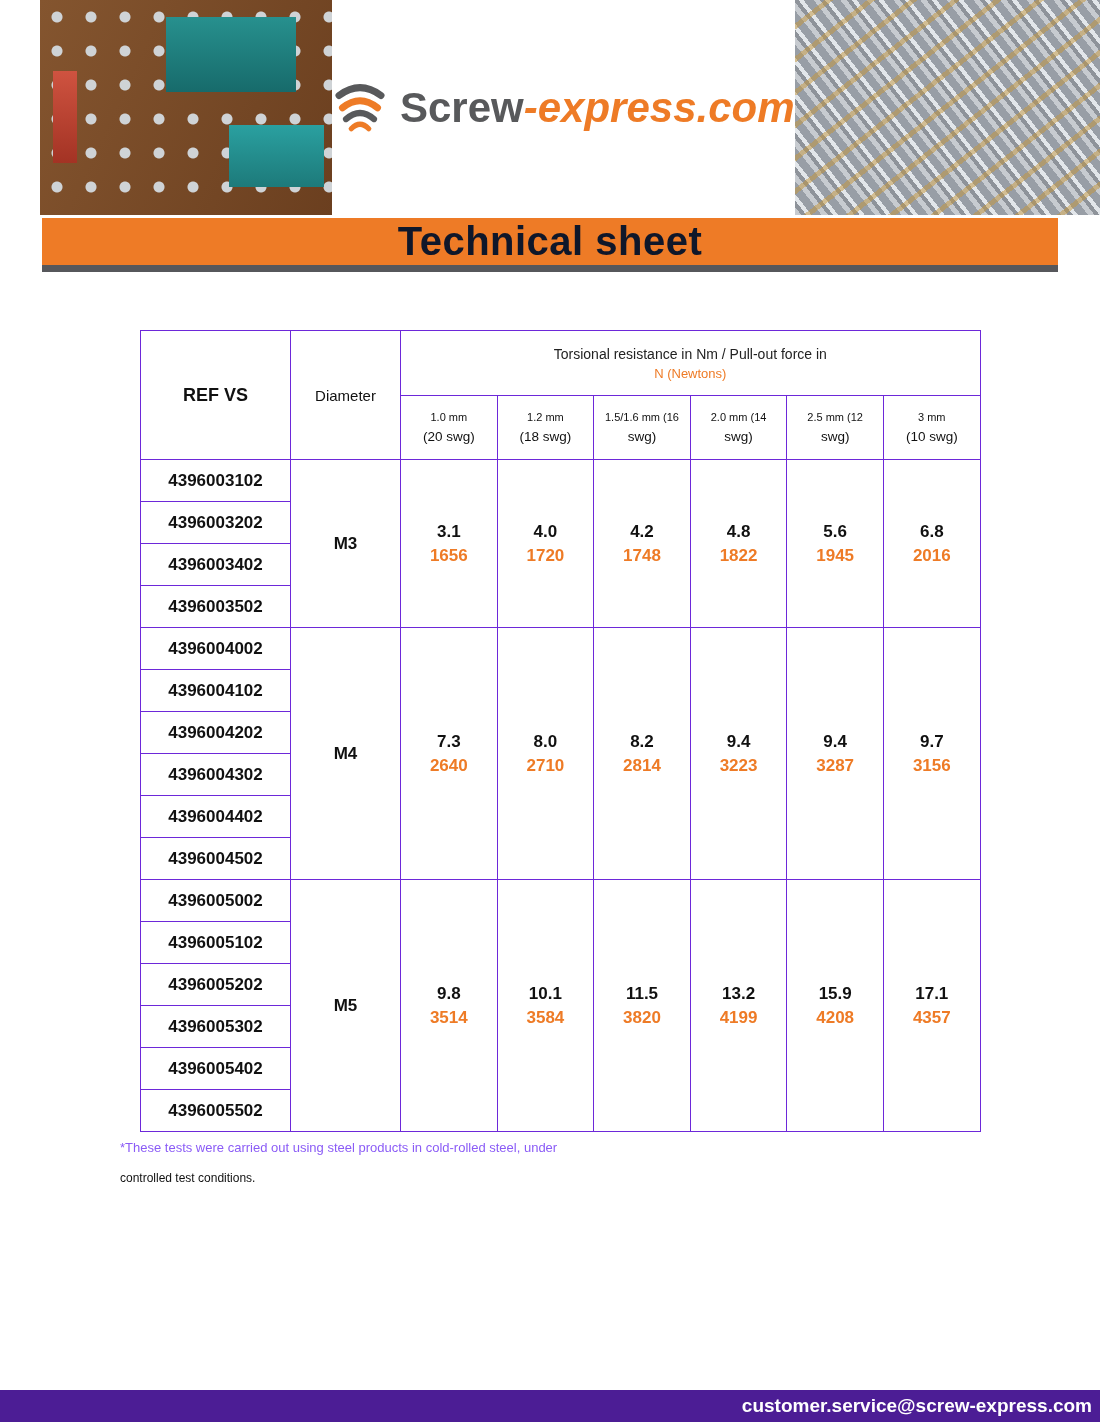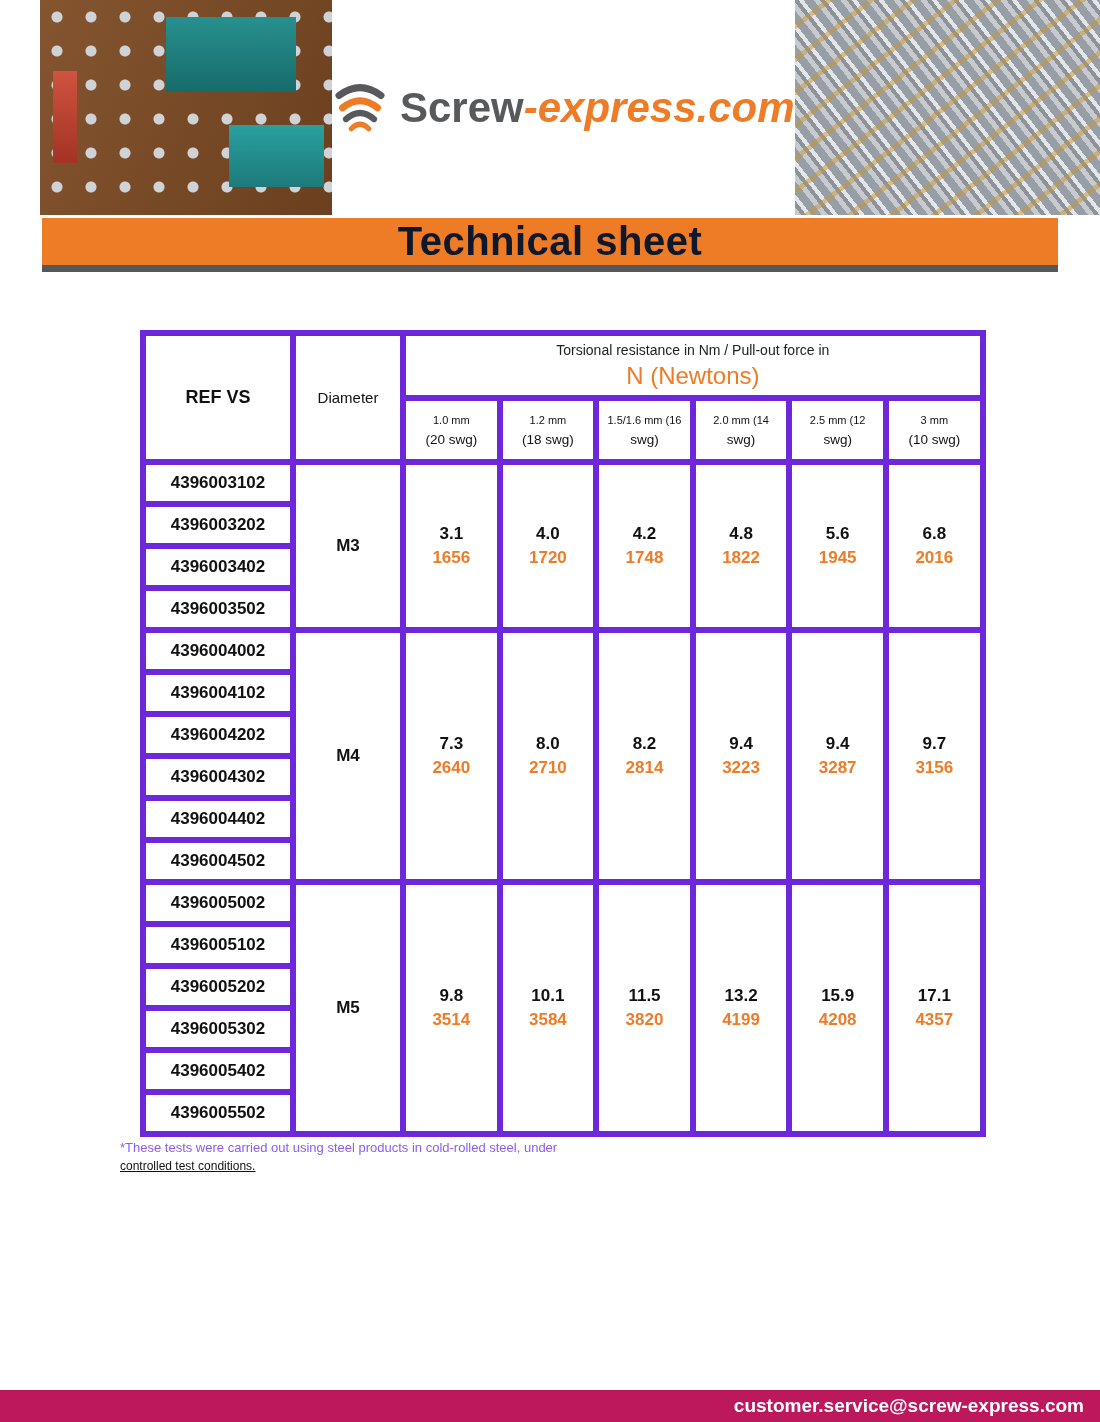--- a/index.html
+++ b/index.html
@@ -33,44 +33,44 @@
   
   .banner {
     position:absolute; top:218px; left:42px; right:42px; height:54px;
     background:#EE7B26; border-bottom:7px solid #56575b;
     display:flex; align-items:center; justify-content:center;
   }
   .banner-title { color:#0f172a; font-size:40px; font-weight:800; letter-spacing:0.5px; }
 
   
   .sheet-table { position:absolute; top:330px; left:140px; width:840px; border-collapse:collapse; table-layout:fixed; background:#fff; }
-  .sheet-table th, .sheet-table td { border:6px solid #6d28d9; vertical-align:middle; text-align:center; padding:2px; }
+  .sheet-table th, .sheet-table td { border:1px solid #6d28d9; vertical-align:middle; text-align:center; padding:2px; }
   .th-ref { font-size:18px; font-weight:800;margin-left:28px; }
   .th-dia { font-size:15px; font-weight:400; }
   .th-span { height:65px; }
   .th-span .l1 { font-size:14px; font-weight:400; color:#222; margin-bottom:4px; }
-  .th-span .l2 { font-size:24px; color:#EE7B26; font-weight:400; }
+  .th-span .l2 { font-size:13px; color:#EE7B26; font-weight:400; }
   .th-col { height:64px; font-weight:400; }
   .th-col .l1 { font-size:11px; margin-bottom:6px; }
   .th-col .l2 { font-size:13.5px; }
   td.ref { height:42px; font-size:17px; font-weight:700; }
   td.dia { font-size:17px; font-weight:700; }
   td.val .nm { font-size:17px; font-weight:700; color:#111; margin-bottom:4px; }
   td.val .nn { font-size:17px; font-weight:700; color:#EE7B26; }
 
   
   .footnotes { position:absolute; top:1140px; left:120px; }
   .fn1 { font-size:13px; color:#8b5cf6; }
-  .fn2 { font-size:12px; color:#111; margin-top:4px;text-decoration:underline; }
+  .fn2 { font-size:12px; color:#111; margin-top:16px; }
   .fn3 { font-size:15.5px; color:#111; margin-top:8px; }
 
   
   .footer {
-    position:absolute; left:0; right:0; bottom:0; height:32px; background:#be185d;
-    display:flex; align-items:center; justify-content:flex-end; padding-right:16px;
+    position:absolute; left:0; right:0; bottom:0; height:32px; background:#4c1d95;
+    display:flex; align-items:center; justify-content:flex-end; padding-right:8px;
   }
   .footer-email { color:#fff; font-size:19px; font-weight:700; }
 </style>
 </head>
 <body>
 
 <div class="page">
 
   <div class="header">
     <div class="photo photo-left"></div>

